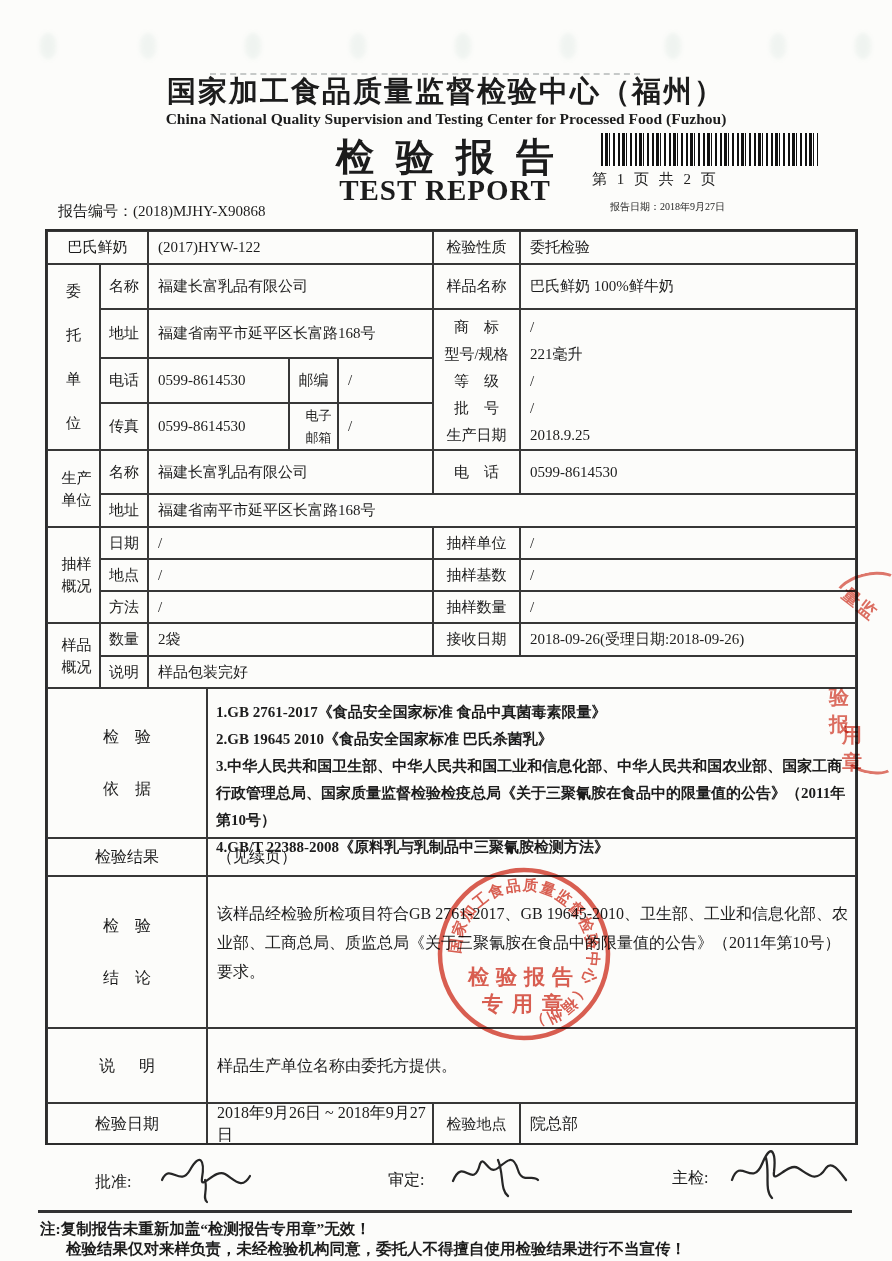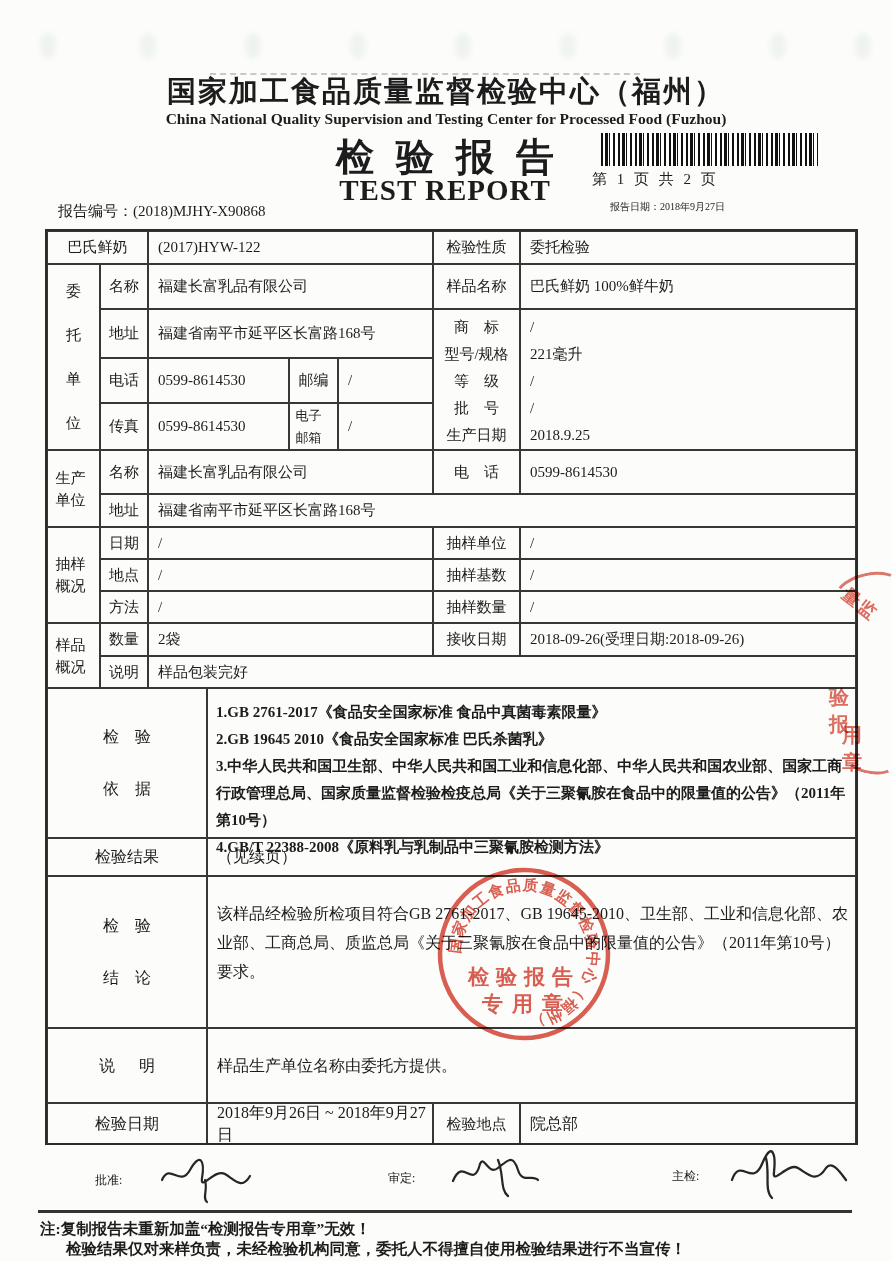--- a/index.html
+++ b/index.html
@@ -33,38 +33,38 @@
   .report-no { position:absolute; left:58px; top:202px; font-size:15px; }
   .report-date { position:absolute; left:610px; top:200px; font-size:10px; }
 
   
   .cell { position:absolute; border:1px solid #373737; display:flex; align-items:center; font-size:15px; white-space:pre-wrap; line-height:1.35; }
   .lab { justify-content:center; text-align:center; }
   .val { padding-left:9px; }
   .tbl-frame { position:absolute; left:45px; top:229px; width:813px; height:916px; border:2px solid #2c2c2c; pointer-events:none; }
   .vgroup { justify-content:center; }
   .vgroup span { width:17px; text-align:center; word-break:break-all; line-height:44px; display:block; }
-  .wrap2 { width:36px; margin:8px auto; text-align:left; word-break:break-all; line-height:22px; }
+  .wrap2 { width:36px; margin:8px auto; text-align:right; word-break:break-all; line-height:22px; }
   .lines5 { flex-direction:column; align-items:stretch; justify-content:space-around; padding:4px 0; }
   .lines5 div { height:27px; line-height:27px; }
   .lines5.labs div { text-align:center; white-space:pre; }
   .lines5.vals div { padding-left:9px; }
   .small { font-size:13px; line-height:1.15; }
   .content { align-items:flex-start; padding:10px 8px 6px 8px; flex-direction:column; }
   .content div { line-height:27px;font-weight:bold; }
   .biglab { font-size:16px; line-height:52px; white-space:pre; }
   .concl-text { padding-top:22px; line-height:29px; font-size:16px; }
 
   
   .stamp-svg { position:absolute; mix-blend-mode:multiply; opacity:.88; }
   .edge-frag { position:absolute; color:#d6493a; mix-blend-mode:multiply; opacity:.8; font-weight:bold; }
   .edge-arc { position:absolute; border:3px solid #d6493a; border-radius:50%; mix-blend-mode:multiply; opacity:.75; }
 
   
-  .sig-label { position:absolute; font-size:12px;text-align:center; }
+  .sig-label { position:absolute; font-size:16px;text-align:center; }
   .sig { position:absolute; }
   .rule { position:absolute; left:38px; top:1210px; width:814px; height:3px; background:#333; }
   .note1 { position:absolute; left:40px; top:1219px; font-size:15.5px; font-weight:bold; }
   .note2 { position:absolute; left:66px; top:1239px; font-size:15.5px; font-weight:bold; }
 </style>
 </head>
 <body>
 
 <div id="page">
 

